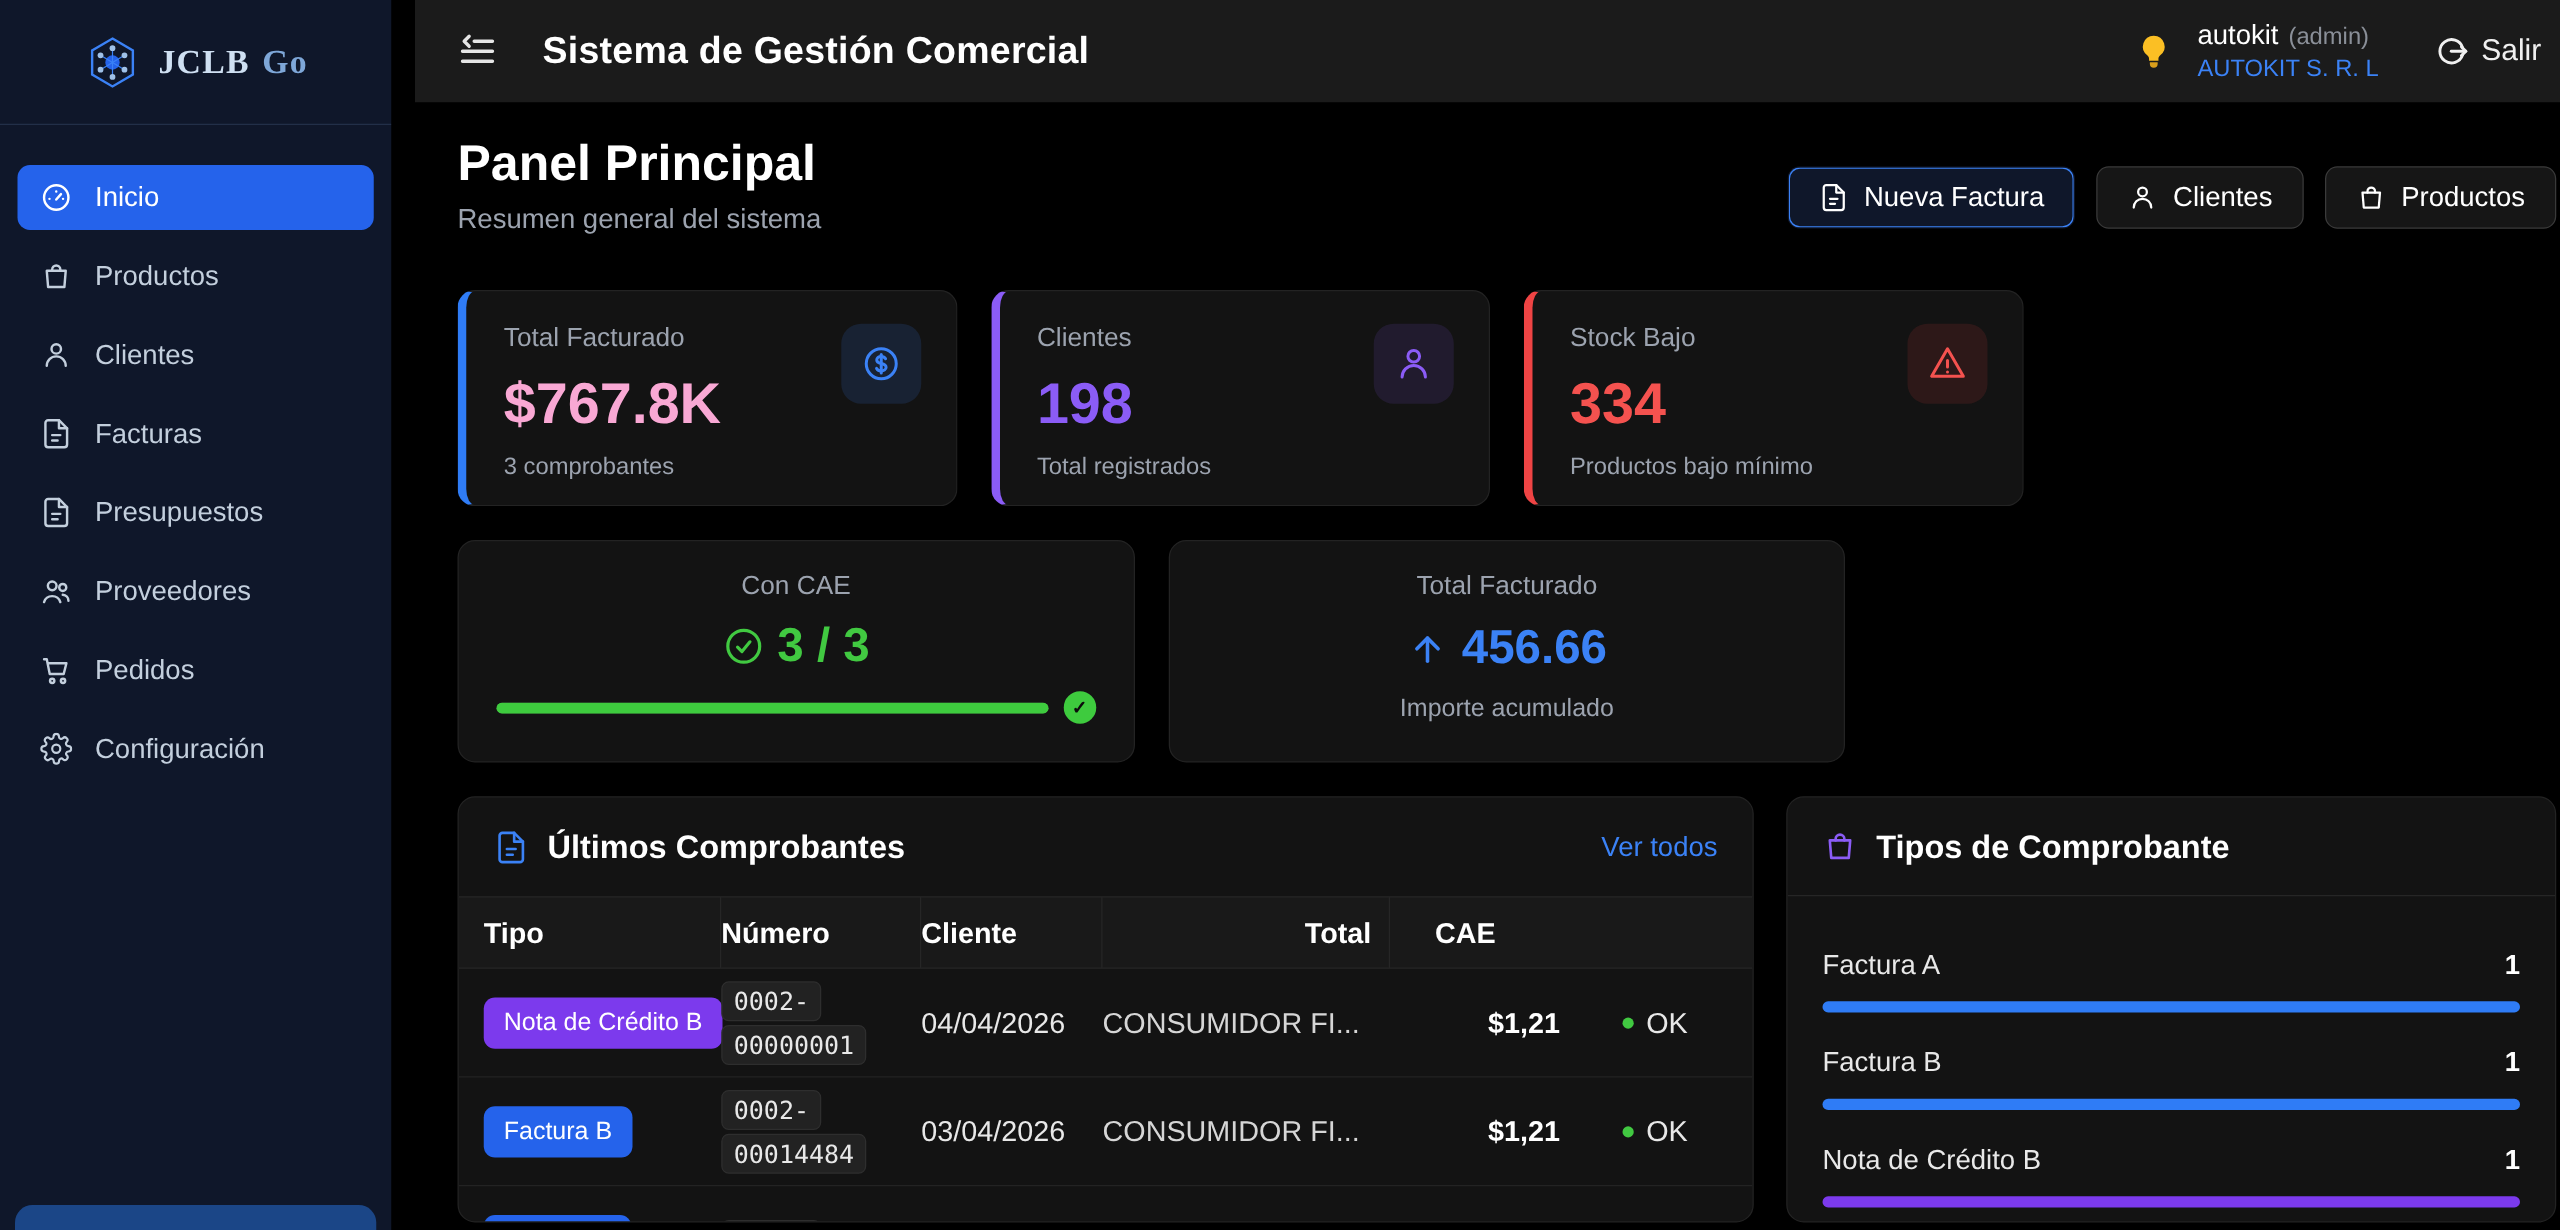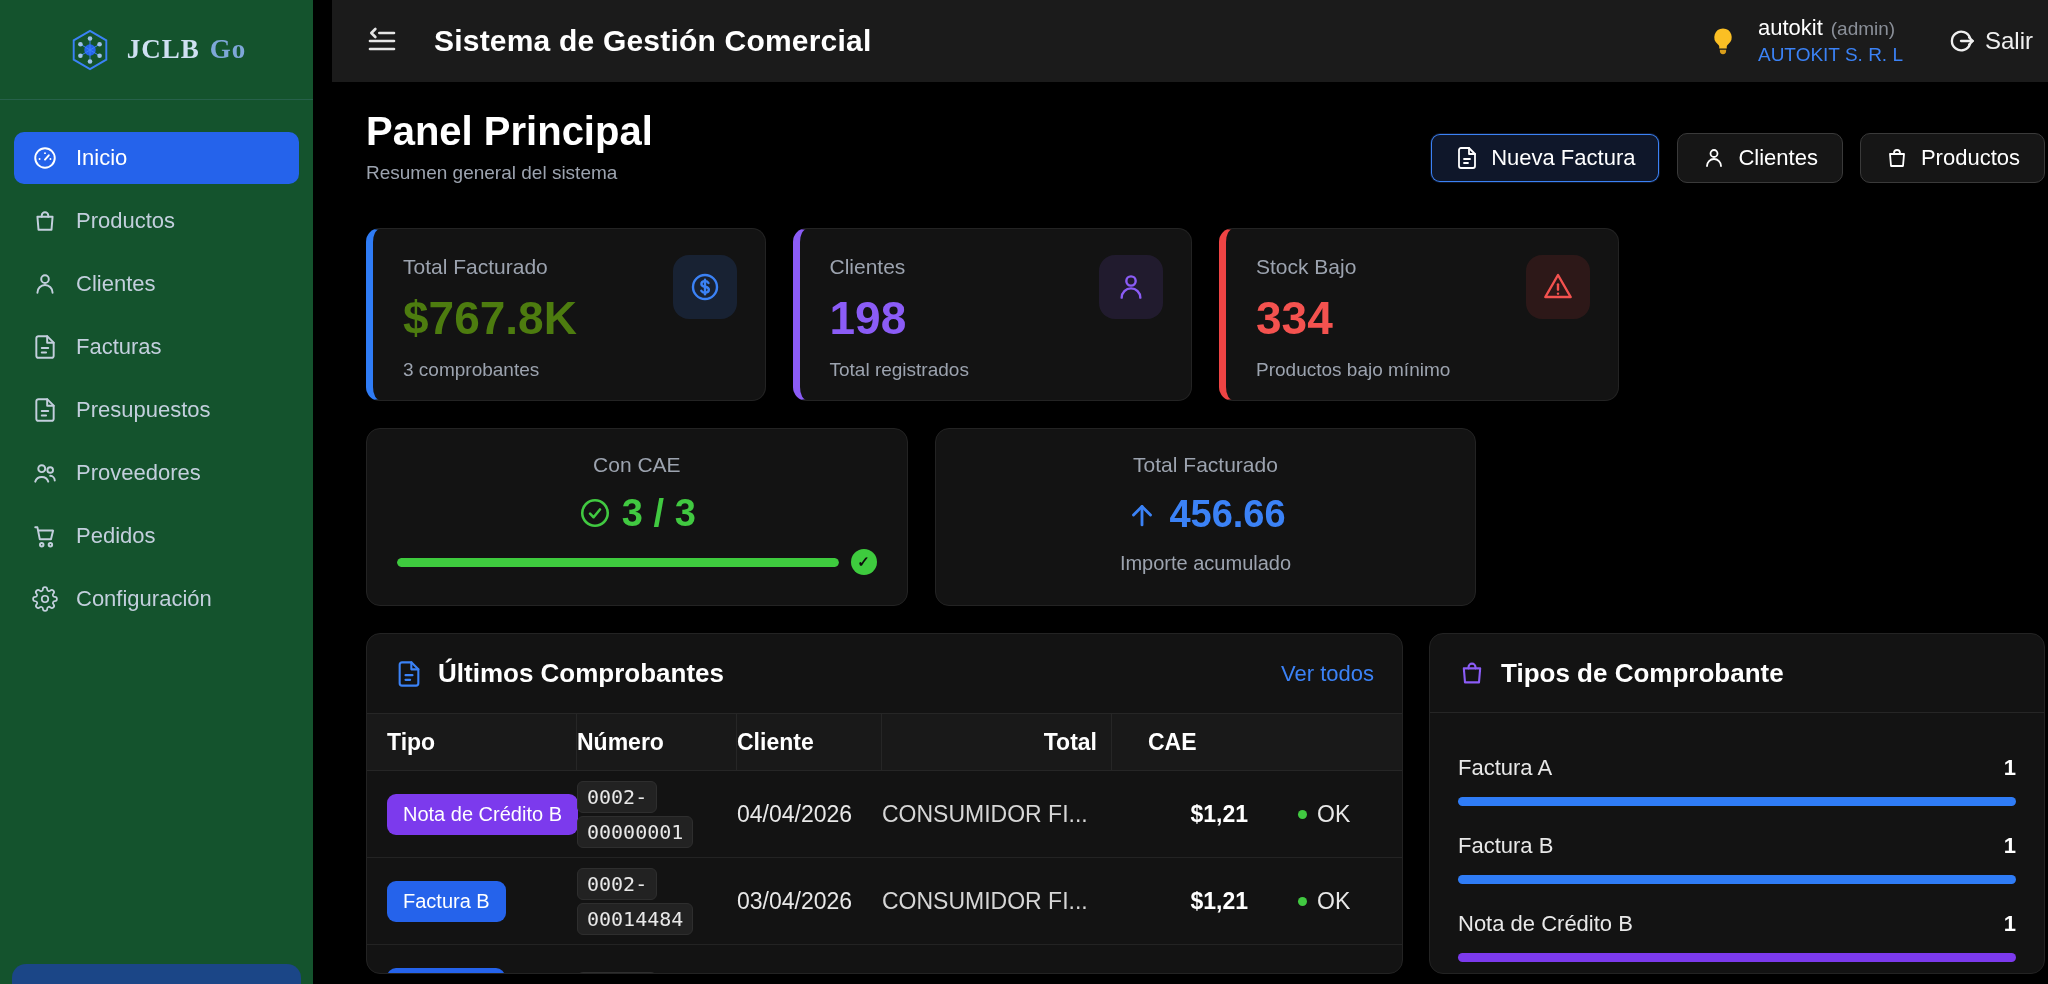--- a/index.html
+++ b/index.html
@@ -1,21 +1,21 @@
 <!DOCTYPE html>
 <html><head>
 <meta charset="utf-8">
 <style>
   * { margin:0; padding:0; box-sizing:border-box; }
   html,body { width:2048px; height:984px; overflow:hidden; background:#000; }
   body { font-family:"Liberation Sans", sans-serif; color:#fff; }
 
   
   .app { display:flex; width:2048px; height:984px; }
-  .sidebar { width:313px; min-width:313px; background:#14532d; height:984px; position:relative; }
+  .sidebar { width:313px; min-width:313px; background:#0f172a; height:984px; position:relative; }
   .content { flex:1; display:flex; flex-direction:column; height:984px;padding-left:19px; }
 
   
   .logo-area { height:100px; display:flex; align-items:center; justify-content:center; gap:14px;
                border-bottom:1px solid rgba(120,160,210,.18); }
   .logo-text { font-family:"Liberation Serif", serif; font-weight:700; font-size:27px; letter-spacing:1px; color:#cfe0f2; }
   .logo-text .go { color:#7ea7d8; margin-left:10px; }
   .nav { padding-top:32px; }
   .nav-item { display:flex; align-items:center; gap:18px; height:52px; margin:0 14px 11px 14px;
               padding-left:18px; border-radius:10px; color:#c3cfdd; font-size:22px; cursor:pointer; }
@@ -34,40 +34,40 @@
   .user-line { font-size:22px; color:#fff; }
   .user-role { font-size:19px; color:#8a8f98; margin-left:8px; }
   .company { font-size:19px; color:#3b82f6; margin-top:3px; }
   .logout { display:flex; align-items:center; gap:10px; font-size:24px; color:#f0f0f0; cursor:pointer; }
   .logout svg { width:28px; height:28px; }
 
   
   .main { flex:1; background:#000; padding:26px 22px 0 34px; overflow:hidden; }
   .page-head { display:flex; align-items:flex-start; justify-content:space-between; }
   .page-title { font-size:40px; font-weight:700; line-height:46px; }
-  .page-subtitle { font-size:19px; color:#9ca3af; margin-top:8px; }
+  .page-subtitle { font-size:22px; color:#9ca3af; margin-top:8px;text-align:right; }
   .actions { display:flex; gap:17px; margin-top:25px; }
   .btn { display:flex; align-items:center; gap:12px; height:50px; padding:0 24px; border-radius:10px;
          font-size:22px; color:#fff; cursor:pointer; border:1px solid transparent; }
   .btn svg { width:24px; height:24px; }
   .btn-primary { background:#0f172a; box-shadow:0 0 0 1px #3b82f6 inset; }
   .btn-ghost { background:#161616; border:1px solid #3a3a3a; }
 
   
   .stats { display:grid; grid-template-columns:repeat(4,1fr); gap:27px; margin-top:44px; }
   .stat-card { height:173px; background:#131313; border:1px solid #232323; border-radius:14px;
                border-left-width:7px; border-left-style:solid; padding:26px 28px 24px 30px;
                display:flex; justify-content:space-between; }
   .stat-card.c-blue   { border-left-color:#2f7cf6; }
   .stat-card.c-green  { border-left-color:#3ecb3e; }
   .stat-card.c-purple { border-left-color:#8b5cf6; }
   .stat-card.c-red    { border-left-color:#ef4444; }
   .stat-label { font-size:21px; color:#9ca3af; }
   .stat-value { font-size:46px; font-weight:800; margin:12px 0 14px 0; }
-  .c-blue   .stat-value { color:#4d7c0f;text-align:right; }
+  .c-blue   .stat-value { color:#f9a8d4;text-align:right; }
   .c-green  .stat-value { color:#41c941; }
   .c-purple .stat-value { color:#8b5cf6; }
   .c-red    .stat-value { color:#f4524f; }
   .stat-sub { font-size:19px; color:#9ca3af; }
   .iconbox { width:64px; height:64px; border-radius:16px; display:flex; align-items:center; justify-content:center; }
   .iconbox svg { width:32px; height:32px; }
   .c-blue   .iconbox { background:rgba(59,130,246,.14); color:#3b82f6; }
   .c-green  .iconbox { background:rgba(65,201,65,.10);  color:#41c941; }
   .c-purple .iconbox { background:rgba(139,92,246,.12); color:#8b5cf6; }
   .c-red    .iconbox { background:rgba(239,68,68,.12);  color:#f4524f; }

